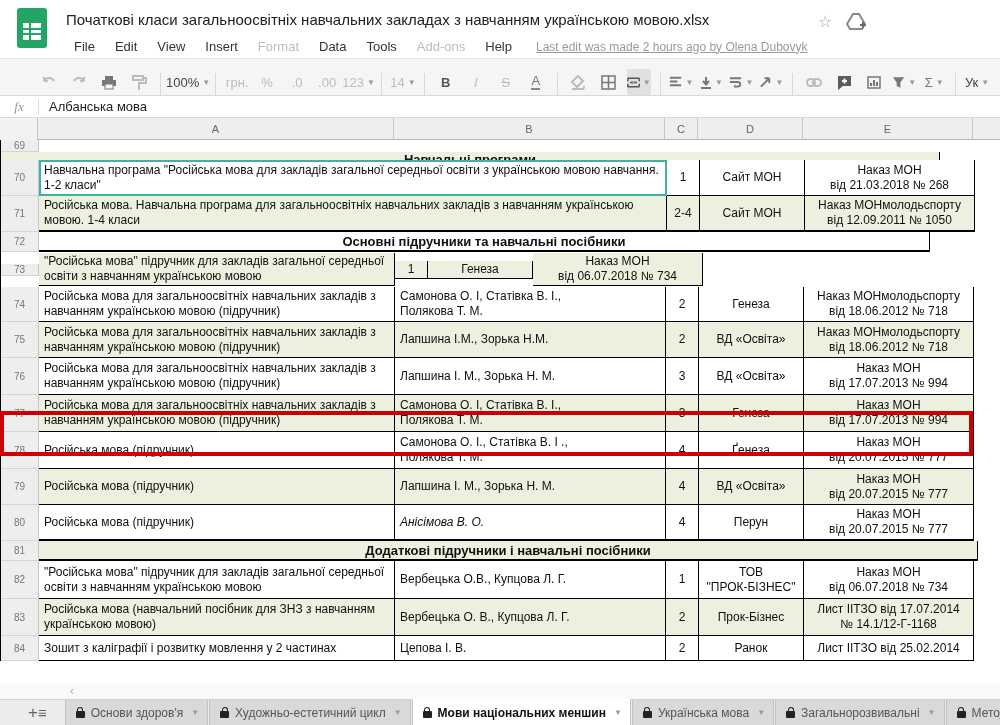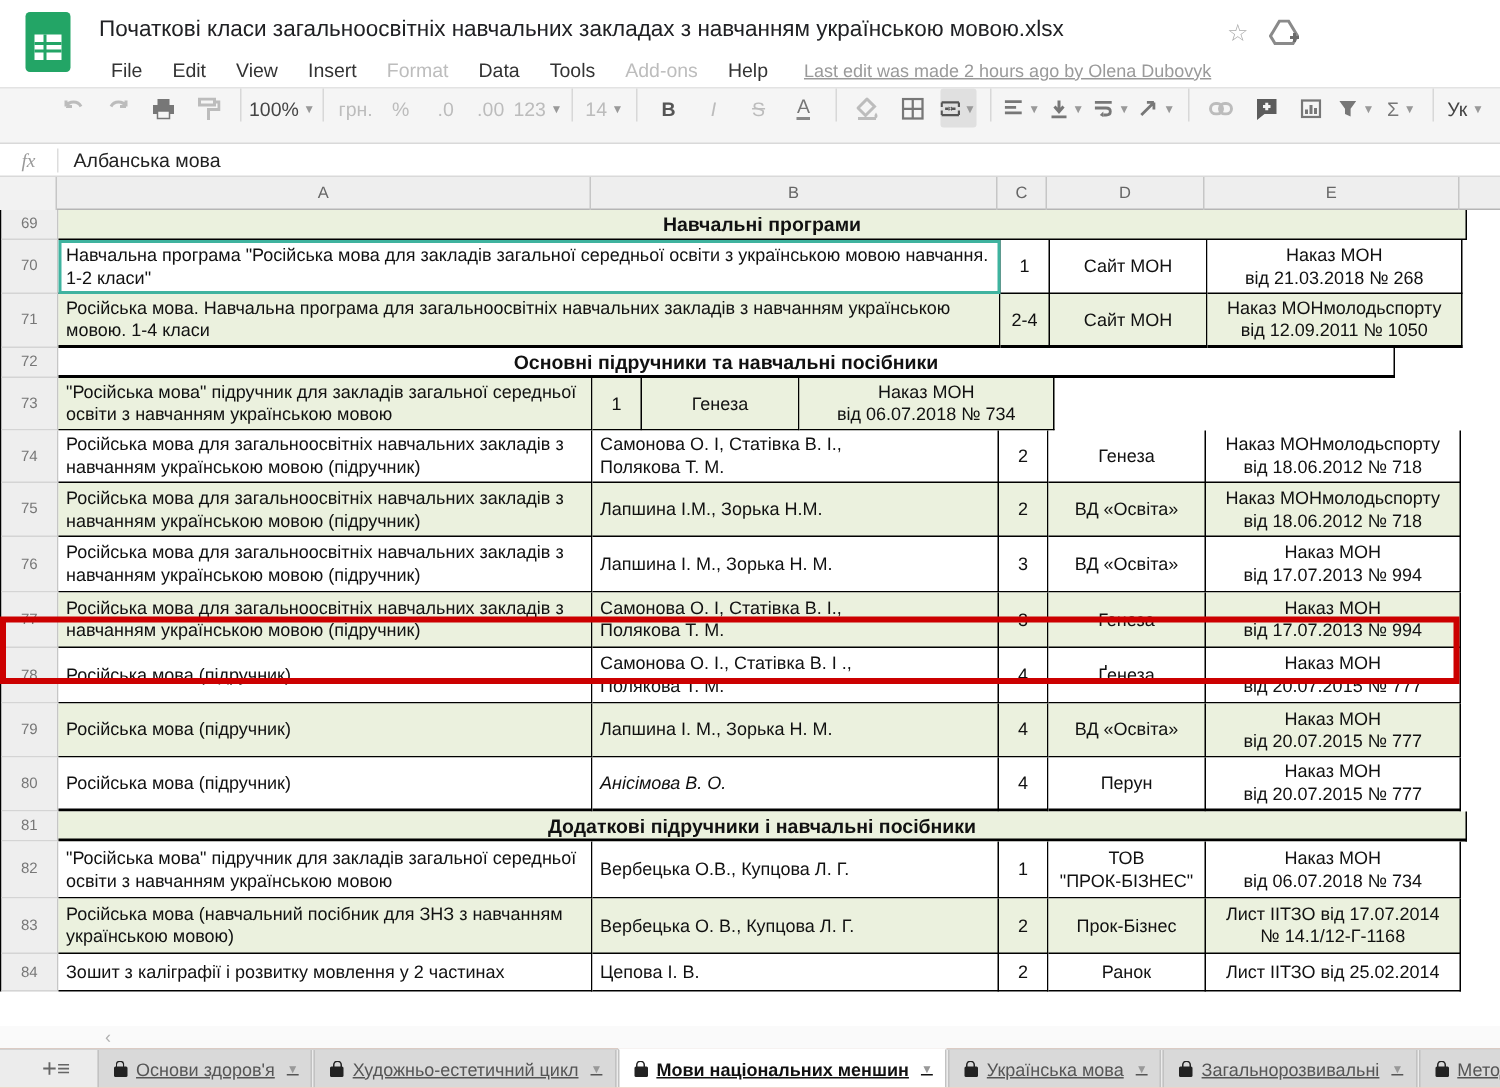--- a/index.html
+++ b/index.html
@@ -14,21 +14,21 @@
   .title-icons{position:absolute;left:818px;top:12px;display:flex;gap:14px;align-items:center;color:#9a9a9a;}
   .star{font-size:16px;color:#aaa;}
   .menubar{position:absolute;left:64px;top:37px;display:flex;align-items:center;font-size:13px;color:#333;}
   .menu-item{padding:2px 10px;cursor:pointer;}
   .menu-item.disabled{color:#bdbdbd;}
   .last-edit{margin-left:14px;font-size:12px;color:#9a9a9a;text-decoration:underline;white-space:nowrap;}
 
   
   .toolbar{position:absolute;left:0;top:58px;width:1000px;height:38px;background:#f5f5f5;
            border-top:1px solid #e3e3e3;border-bottom:1px solid #d9d9d9;
-           display:flex;align-items:flex-start;padding:0 8px 0 34px;}
+           display:flex;align-items:flex-end;padding:0 8px 0 34px;}
   .tb-item{display:flex;align-items:center;justify-content:center;min-width:24px;height:26px;
            margin:0 3px;color:#777;font-size:13px;border-radius:2px;cursor:pointer;white-space:nowrap;}
   .tb-item.disabled{color:#bcbcbc;}
   .tb-item.active{background:#e0e0e0;color:#555;}
   .tb-item .lbl.bold{font-weight:bold;color:#555;}
   .tb-item .lbl.italic{font-style:italic;}
   .tb-item .lbl.strike{text-decoration:line-through;}
   .tb-item .lbl.underbar{border-bottom:2px solid #888;line-height:14px;}
   .tb-sep{width:1px;height:22px;background:#d8d8d8;margin:0 6px;}
   .tb-caret{font-size:8px;color:#999;margin-left:3px;}
@@ -66,21 +66,21 @@
   .hscroll{position:absolute;left:0;top:684px;width:1000px;height:15px;background:#fafafa;}
   .hscroll .arrow{position:absolute;left:70px;top:0px;color:#b0b0b0;font-size:12px;}
   .tabbar{position:absolute;left:0;top:699px;width:1000px;height:26px;background:#ececec;
           border-top:1px solid #d2d2d2;display:flex;align-items:stretch;font-size:12px;color:#555;}
   .tab-add{width:30px;margin-left:28px;display:flex;align-items:center;justify-content:center;
            font-size:17px;color:#666;cursor:pointer;}
   .tab-all{width:30px;display:flex;align-items:center;justify-content:center;font-size:15px;color:#666;
            cursor:pointer;margin-right:18px;}
   .sheet-tab{display:flex;align-items:center;gap:6px;padding:0 8px 0 10px;background:#d9d9d9;
              border-right:1px solid #c2c2c2;border-left:1px solid #c2c2c2;margin-right:1px;
-             cursor:pointer;white-space:nowrap;text-decoration:underline;}
+             cursor:pointer;white-space:nowrap;}
   .sheet-tab.active{background:#fff;font-weight:bold;color:#111;border-top:1px solid #fff;margin-top:-1px;}
   .tab-caret{font-size:8px;color:#999;margin-left:2px;}
   .lock{position:relative;width:9px;height:7px;background:#222;border-radius:1px;flex:none;margin-top:3px;}
   .lock::before{content:'';position:absolute;left:1.5px;top:-4px;width:4px;height:5px;
                 border:1.5px solid #222;border-bottom:none;border-radius:3px 3px 0 0;}
 </style>
 </head>
 <body>
 
 <div class="app">
@@ -276,21 +276,21 @@
   <div class="grid" id="grid">
     <div class="col-headers" id="colheaders">
         <div class="corner"></div>
         <div class="col-h" style="width: 356px;">A</div>
         <div class="col-h" style="width: 271px;">B</div>
         <div class="col-h" style="width: 33px;">C</div>
         <div class="col-h" style="width: 105px;">D</div>
         <div class="col-h" style="width: 170px;">E</div>
       </div>
     <div class="rows-wrap" id="rowswrap">
-        <div class="g-row" style="height: 20px;">
+        <div class="g-row" style="height: 20px; flex-direction: column;">
           <div class="row-h">69</div>
           <div class="cell section" style="width: 939px; background: rgb(235, 241, 222);">Навчальні програми</div>
         </div>
         <div class="g-row" style="height: 36px;">
           <div class="row-h">70</div>
           <div class="cell left sel-cell" style="width: 628px; background: rgb(255, 255, 255);">Навчальна програма "Російська  мова для закладів загальної середньої освіти з українською мовою навчання. 1-2 класи"</div>
           <div class="cell center" style="width: 33px; background: rgb(255, 255, 255);">1</div>
           <div class="cell center" style="width: 105px; background: rgb(255, 255, 255);">Сайт МОН</div>
           <div class="cell center" style="width: 170px; background: rgb(255, 255, 255);">Наказ МОН
 від 21.03.2018 № 268</div>
@@ -300,21 +300,21 @@
           <div class="cell left" style="width: 628px; background: rgb(235, 241, 222);">Російська мова. Навчальна програма для загальноосвітніх навчальних закладів з навчанням українською мовою. 1-4 класи</div>
           <div class="cell center" style="width: 33px; background: rgb(235, 241, 222);">2-4</div>
           <div class="cell center" style="width: 105px; background: rgb(235, 241, 222);">Сайт МОН</div>
           <div class="cell center" style="width: 170px; background: rgb(235, 241, 222);">Наказ МОНмолодьспорту
 від  12.09.2011 № 1050</div>
         </div>
         <div class="g-row thickb" style="height: 20px;">
           <div class="row-h">72</div>
           <div class="cell section" style="width: 891px; background: rgb(255, 255, 255);">Основні підручники та навчальні посібники</div>
         </div>
-        <div class="g-row" style="height: 35px;">
+        <div class="g-row" style="height: 35px; align-items: center;">
           <div class="row-h">73</div>
           <div class="cell left" style="width: 356px; background: rgb(235, 241, 222);">"Російська мова" підручник для закладів загальної середньої освіти з навчанням українською мовою</div>
           <div class="cell center" style="width: 33px; background: rgb(235, 241, 222);">1</div>
           <div class="cell center" style="width: 105px; background: rgb(235, 241, 222);">Генеза</div>
           <div class="cell center" style="width: 170px; background: rgb(235, 241, 222);">Наказ МОН
 від 06.07.2018 № 734</div>
         </div>
         <div class="g-row" style="height: 35px;">
           <div class="row-h">74</div>
           <div class="cell left" style="width: 356px; background: rgb(255, 255, 255);">Російська мова для загальноосвітніх навчальних закладів з навчанням українською мовою (підручник)</div>

